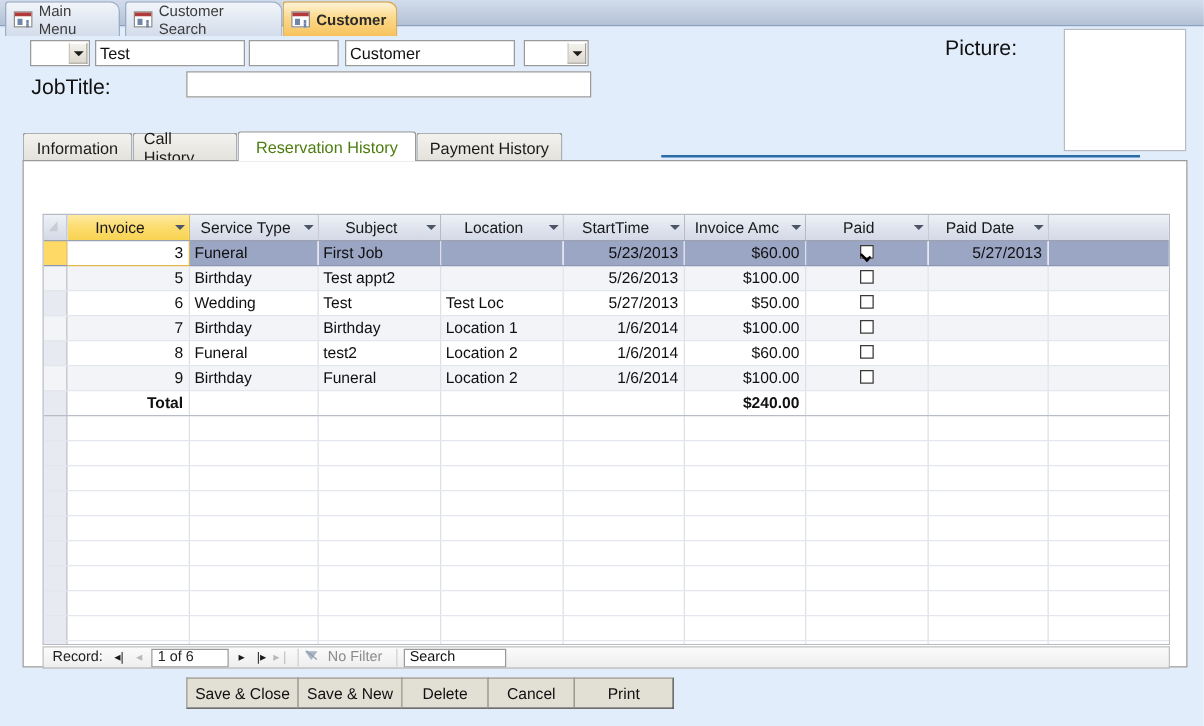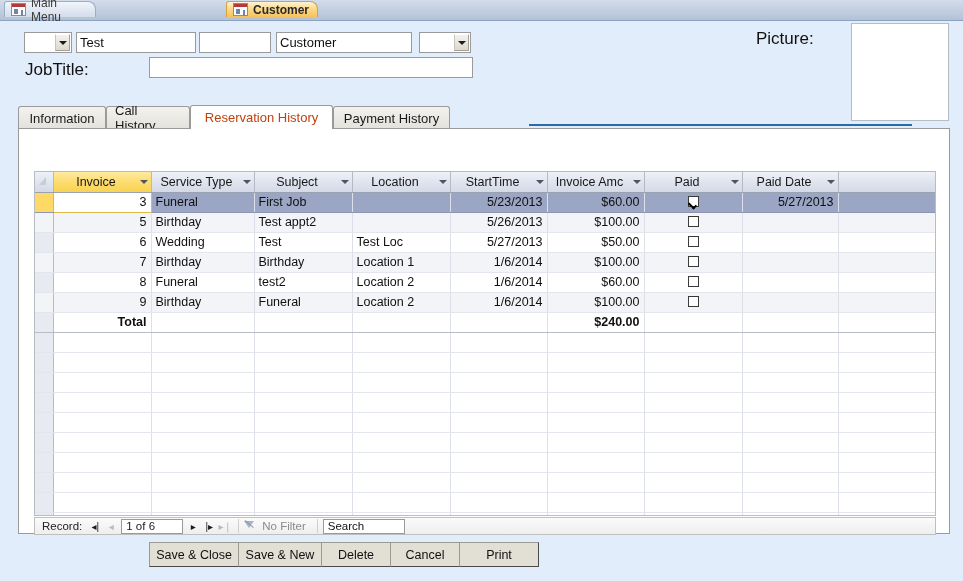--- a/index.html
+++ b/index.html
@@ -12,21 +12,21 @@
   }
 
   
   .doctabbar{
     position:absolute;left:0;top:0;width:963px;height:21px;
     background:linear-gradient(180deg,#d2dceb 0%,#c2cee0 55%,#b3c1d6 100%);
     border-bottom:1px solid #8ba2c0;
     box-sizing:border-box;
   }
   .doctab{
-    position:absolute;top:1px;height:16px;
+    position:absolute;top:1px;height:28px;
     display:flex;align-items:center;
     padding:0 14px 0 6px;
     box-sizing:border-box;
     font-size:12px;color:#3b3b3b;
     border:1px solid #9aaec6;border-bottom:none;
     border-radius:3px 8px 0 0;
     background:linear-gradient(180deg,#f2f5fa 0%,#e2e9f3 50%,#d3dcea 100%);
   }
   .doctab.active{
     background:linear-gradient(180deg,#fff3d6 0%,#fcd98a 45%,#f7c25c 100%);
@@ -86,21 +86,21 @@
   .ftab{
     position:absolute;top:0;height:23px;box-sizing:border-box;
     border:1px solid #9a9a9a;border-bottom:none;
     background:linear-gradient(180deg,#f3f2ef 0%,#e3e1db 100%);
     border-radius:3px 3px 0 0;
     font-size:13px;color:#1a1a1a;
     display:flex;align-items:center;justify-content:center;
     padding:0 8px;
   }
   .ftab.active{
-    background:#ffffff;height:24px;z-index:4;color:#c2410c;
+    background:#ffffff;height:24px;z-index:4;color:#4d7c0f;
   }
   .tabpanel{
     position:absolute;left:0;top:22px;width:932px;height:406px;
     background:#ffffff;border:1px solid #9a9a9a;box-sizing:border-box;
   }
 
   .addbtn{
     position:absolute;left:15px;top:10px;width:140px;height:23px;
     background:#e2dfd5;
     border:1px solid #9c9a92;border-right-color:#4a4a4a;border-bottom-color:#4a4a4a;
@@ -221,20 +221,24 @@
     margin-right:-1px;cursor:default;
   }
 </style>
 </head>
 <body>
 
 <div class="doctabbar">
   <div class="doctab" id="dtab0" style="left:4px;width:92px;">
     <span class="tabicon"></span>
     <span>Main Menu</span>
+  </div>
+  <div class="doctab" id="dtab1" style="left:100px;width:126px;">
+    <span class="tabicon"></span>
+    <span>Customer Search</span>
   </div>
   <div class="doctab active" id="dtab2" style="left:226px;width:92px;">
     <span class="tabicon"></span>
     <span>Customer</span>
   </div>
 </div>
 
 <div class="hdrfield combo" style="left:24px;top:32px;width:48px;height:21px;">
   <span></span>
   <span class="arrowbtn">

